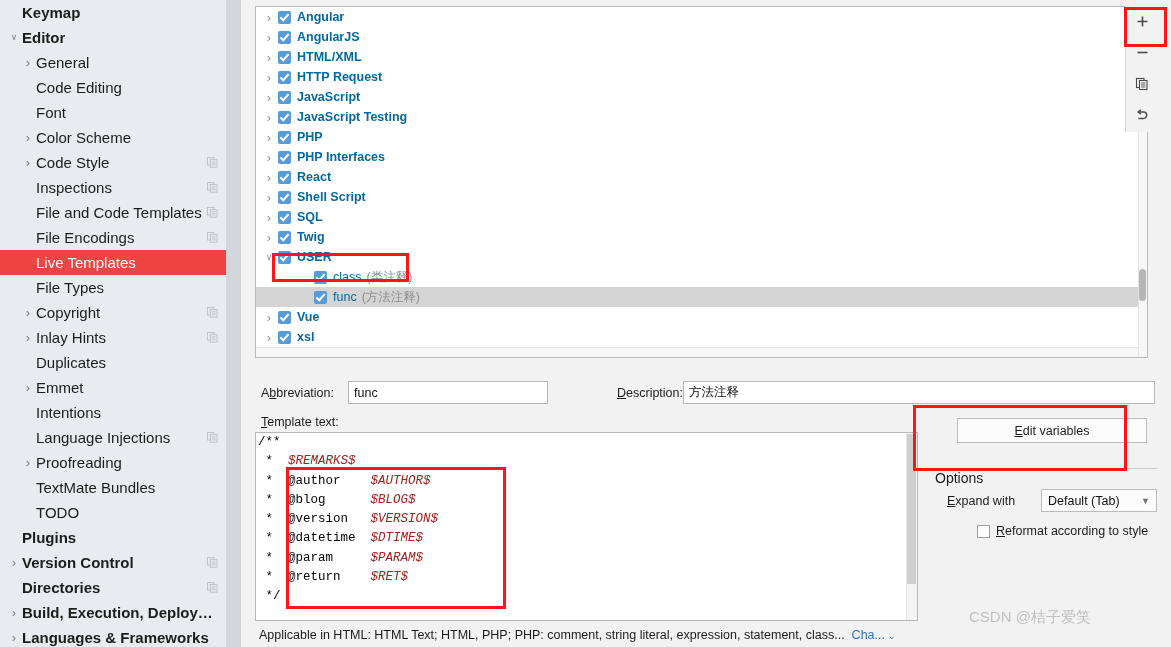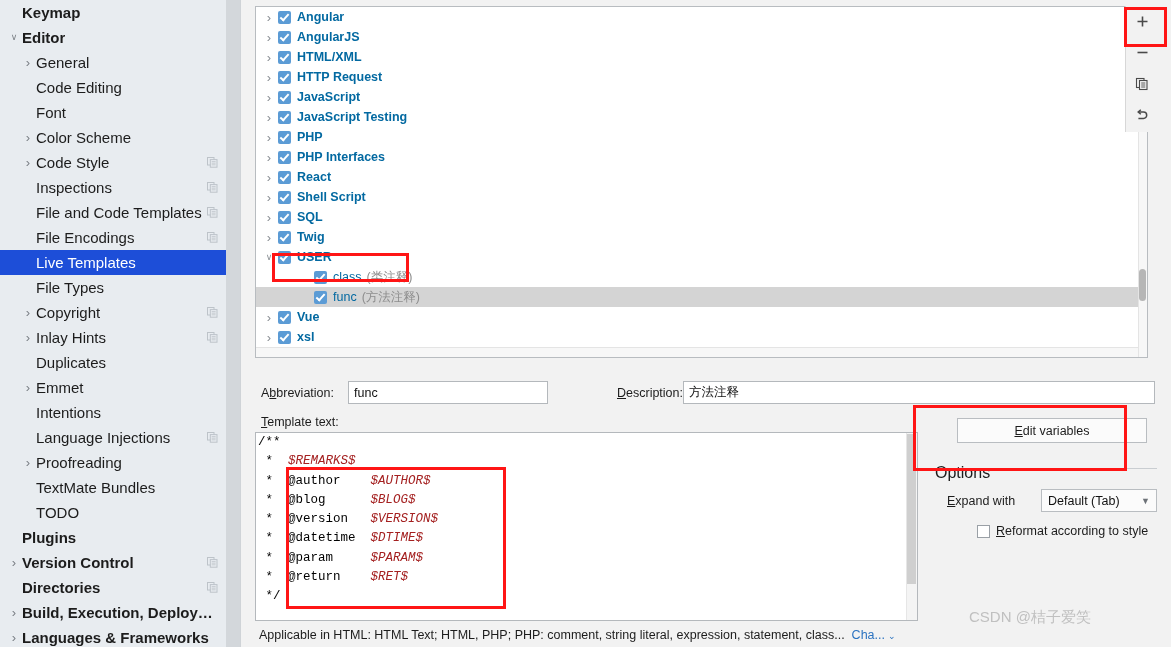--- a/index.html
+++ b/index.html
@@ -38,21 +38,21 @@
     line-height: 1;
     user-select: none;
   }
   .nav-item .nav-label {
     font-size: 15px;
     color: #1c1c1c;
     overflow: hidden;
     text-overflow: ellipsis;
   }
   .nav-item.bold .nav-label { font-weight: bold; }
-  .nav-item.selected { background: #1d4ed8; }
+  .nav-item.selected { background: #ef4444; }
   .nav-item.selected .nav-label { color: #ffffff; }
   .nav-item.selected .twisty { color: #ffffff; }
   .nav-item .copy-badge {
     position: absolute;
     right: 22px;
     width: 11px; height: 11px;
     opacity: .55;
   }
   .copy-badge svg { display: block; }
 
@@ -237,22 +237,22 @@
     justify-content: center;
     cursor: default;
   }
   #edit-vars-btn u { text-decoration: underline; }
 
   #options-group {
     position: absolute; left: 694px; top: 460px;
     width: 222px; height: 80px;
   }
   #options-legend {
-    position: absolute; left: 0; top: 4px;
-    font-size: 16px;
+    position: absolute; left: 0; top: 10px;
+    font-size: 14px;
     color: #1c1c1c;
     background: #f2f2f2;
     padding-right: 5px;
     z-index: 2;
   }
   #options-rule {
     position: absolute; left: 56px; top: 8px;
     right: 0; height: 1px;
     background: #c9cdd1;
   }

